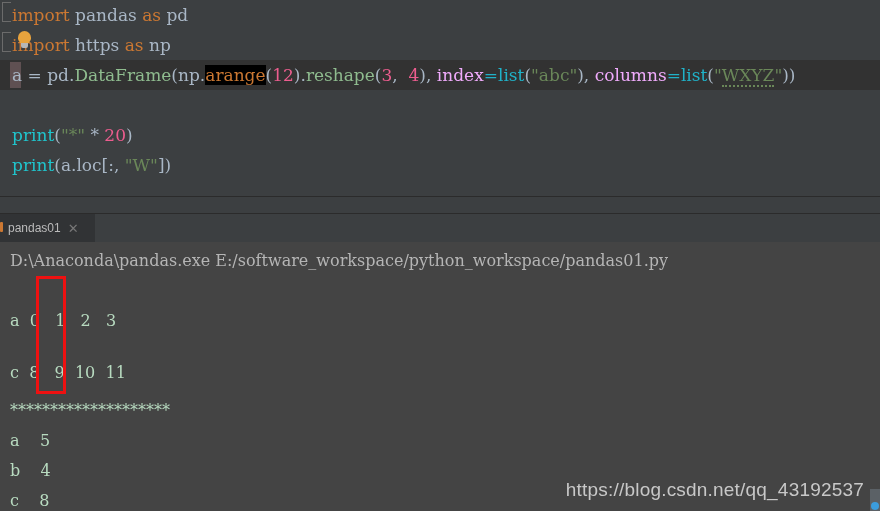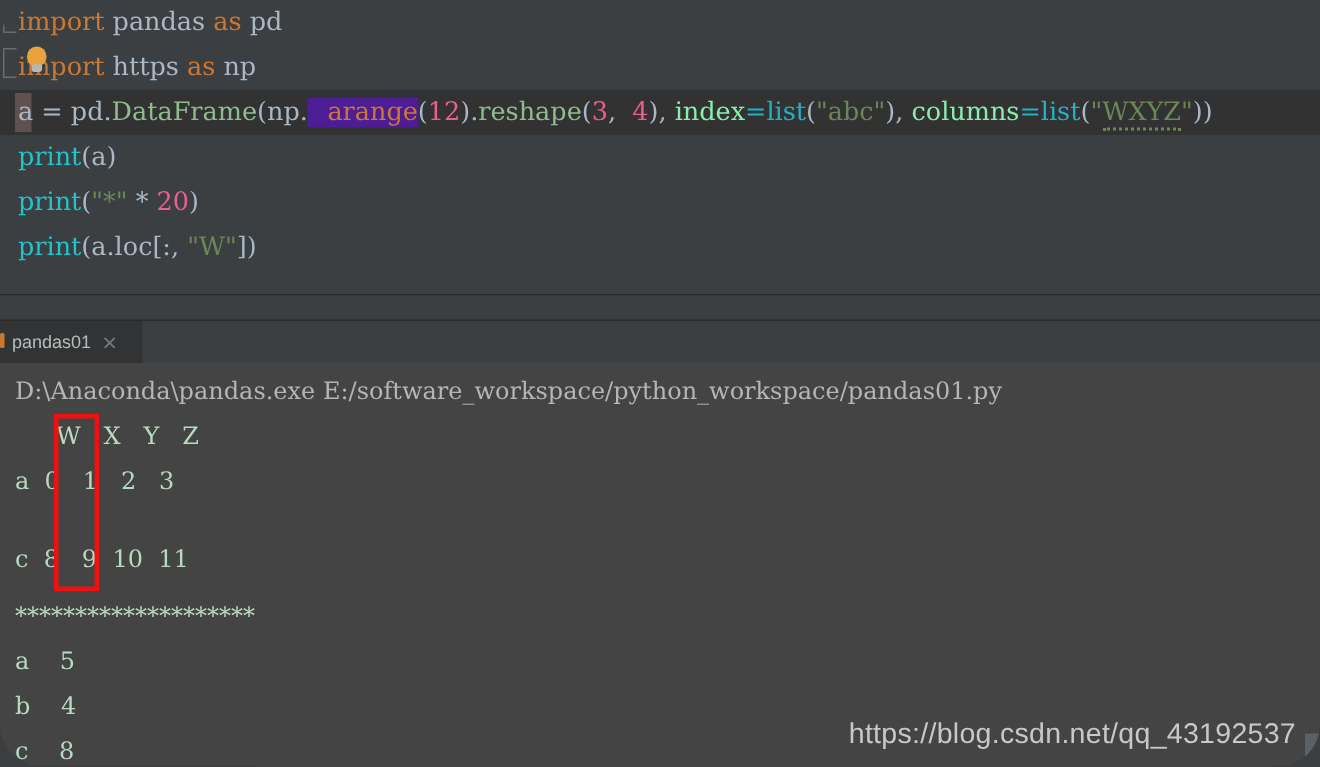--- a/index.html
+++ b/index.html
@@ -8,21 +8,20 @@
     background: #3c3f41;
   }
   #app {
     position: relative;
     width: 880px;
     height: 511px;
     background: #3c3f41;
     font-family: "DejaVu Serif", "Liberation Serif", serif;
     overflow: hidden;
     user-select: none;
-    border-radius: 28px;
   }
 
   
   .editor {
     position: absolute;
     left: 0; top: 0;
     width: 880px; height: 196px;
     background: #3c3f41;
   }
   .gutter {
@@ -66,24 +65,24 @@
     background: #5f5052;
   }
 
   
   .kw   { color: #cc7832; }
   .ident{ color: #a9b7c6; }
   .fn   { color: #8fbc8f; }
   .num  { color: #ed5d8f; }
   .str  { color: #6a8759; }
   .op   { color: #a9b7c6; }
-  .kwarg{ color: #86efac; }
+  .kwarg{ color: #f0abfc; }
   .builtin { color: #20b2c8; }
   .print-fn { color: #20c4cc; }
-  .hl-search { background: #4c1d95; color: #cc7832; padding-left: 13px; }
+  .hl-search { background: #000000; color: #cc7832; }
   .spell {
     border-bottom: 2px dotted #6a8759;
     text-decoration: none;
   }
 
   .bulb {
     position: absolute;
     left: 16px;
     top: 31px;
     width: 17px;
@@ -229,21 +228,20 @@
 
     <div class="bulb">
       <div class="glass"></div>
       <div class="base"></div>
     </div>
 
     <div class="line-hl" style="top:60px;"></div>
     <div class="caret-block" style="left:10px; top:62px;"></div>
     <div class="code-line" style="top:60px;"><span class="ident">a</span><span class="op"> = </span><span class="ident">pd.</span><span class="fn">DataFrame</span><span class="op">(</span><span class="ident">np.</span><span class="hl-search">arange</span><span class="op">(</span><span class="num">12</span><span class="op">).</span><span class="fn">reshape</span><span class="op">(</span><span class="num">3</span><span class="op">,  </span><span class="num">4</span><span class="op">), </span><span class="kwarg">index</span><span class="builtin">=</span><span class="builtin">list</span><span class="op">(</span><span class="str">"abc"</span><span class="op">), </span><span class="kwarg">columns</span><span class="builtin">=</span><span class="builtin">list</span><span class="op">(</span><span class="str">"</span><span class="str spell">WXYZ</span><span class="str">"</span><span class="op">))</span></div>
 
-    <div class="code-line" style="top:90px;"><span class="print-fn">print</span><span class="op">(a)</span></div>
 
     <div class="code-line" style="top:120px;"><span class="print-fn">print</span><span class="op">(</span><span class="str">"*"</span><span class="op"> * </span><span class="num">20</span><span class="op">)</span></div>
 
     <div class="code-line" style="top:150px;"><span class="print-fn">print</span><span class="op">(</span><span class="op">a.loc[:, </span><span class="str">"W"</span><span class="op">])</span></div>
 
   </div>
 
   <div class="hdiv" style="top:196px;"></div>
   <div class="toolbar-strip"></div>
   <div class="hdiv" style="top:213px;"></div>
@@ -253,21 +251,20 @@
       <div class="tab-accent"></div>
       <span class="label">pandas01</span>
       <span class="closex">✕</span>
     </div>
   </div>
 
   <div class="console">
 
     <div class="out-line path" style="top:6px;">D:\Anaconda\pandas.exe E:/software_workspace/python_workspace/pandas01.py</div>
 
-    <div class="out-line data" style="top:36px; left:22px;">   W   X   Y   Z</div>
     <div class="out-line data" style="top:66px;">a  0   1   2   3</div>
     <div class="out-line data" style="top:118px;">c  8   9  10  11</div>
 
     <div class="out-line data" style="top:156px;">********************</div>
 
     <div class="out-line data" style="top:186px;">a    5</div>
     <div class="out-line data" style="top:216px;">b    4</div>
     <div class="out-line data" style="top:246px;">c    8</div>
 
     <div class="redbox" style="left:36px; top:34px; width:30px; height:118px;"></div>

